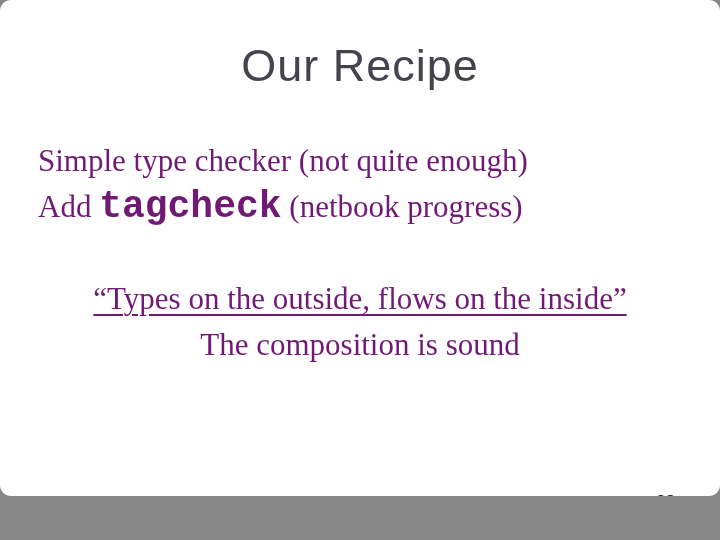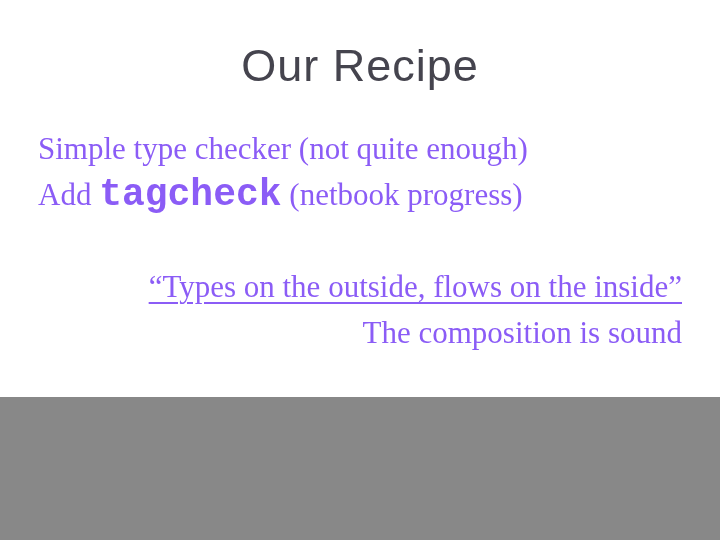--- a/index.html
+++ b/index.html
@@ -3,25 +3,26 @@
 <meta charset="utf-8">
 <style>
   html, body {
     margin: 0;
     padding: 0;
     background: #888;
   }
   .slide {
     position: relative;
     width: 720px;
-    height: 397px;
+    height: 496px;
     margin: 0 auto;
     background: #ffffff;
     overflow: hidden;
     font-family: "Liberation Serif", serif;
+    border-radius: 11px;
   }
   .slide-title {
     position: absolute;
     top: 40px;
     left: 0;
     width: 100%;
     text-align: center;
     font-family: "Liberation Sans", sans-serif;
     font-size: 45px;
     font-weight: 400;
@@ -35,21 +36,21 @@
     right: 38px;
     font-size: 31px;
     line-height: 46px;
     color: #000000;
   }
   .body-line {
     white-space: nowrap;
     min-height: 46px;
   }
   .body-line.left   { text-align: left; }
-  .body-line.center { text-align: right; }
+  .body-line.center { text-align: center; }
   .code-inline {
     font-family: "Liberation Mono", monospace;
     font-weight: 700;
     font-size: 38px;
   }
   .quote-underline {
     text-decoration: underline;
     text-decoration-thickness: 2px;
     text-underline-offset: 5px;
   }
@@ -61,21 +62,21 @@
     font-size: 16px;
     color: #111111;
   }
 </style>
 </head>
 <body>
 
 <div class="slide" style="background: rgb(255, 255, 255);">
   <div class="slide-title" style="color: rgb(69, 68, 78);">Our Recipe</div>
 
-  <div class="slide-body" id="slide-body" style="color: #8b5cf6;">
+  <div class="slide-body" id="slide-body" style="color: #701a75; margin-top: 12px;">
       <div class="body-line left"><span>Simple type checker (not quite enough)</span></div>
       <div class="body-line left"><span>Add </span><span class="code-inline">tagcheck</span><span> (netbook progress)</span></div>
       <div class="body-line left"></div>
       <div class="body-line center"><span class="quote-underline">“Types on the outside, flows on the inside”</span></div>
       <div class="body-line center"><span>The composition is sound</span></div>
     </div>
 
   <div class="page-number" style="color: rgb(17, 17, 17); font-family: Liberation Mono, monospace;">38</div>
 </div>
 

